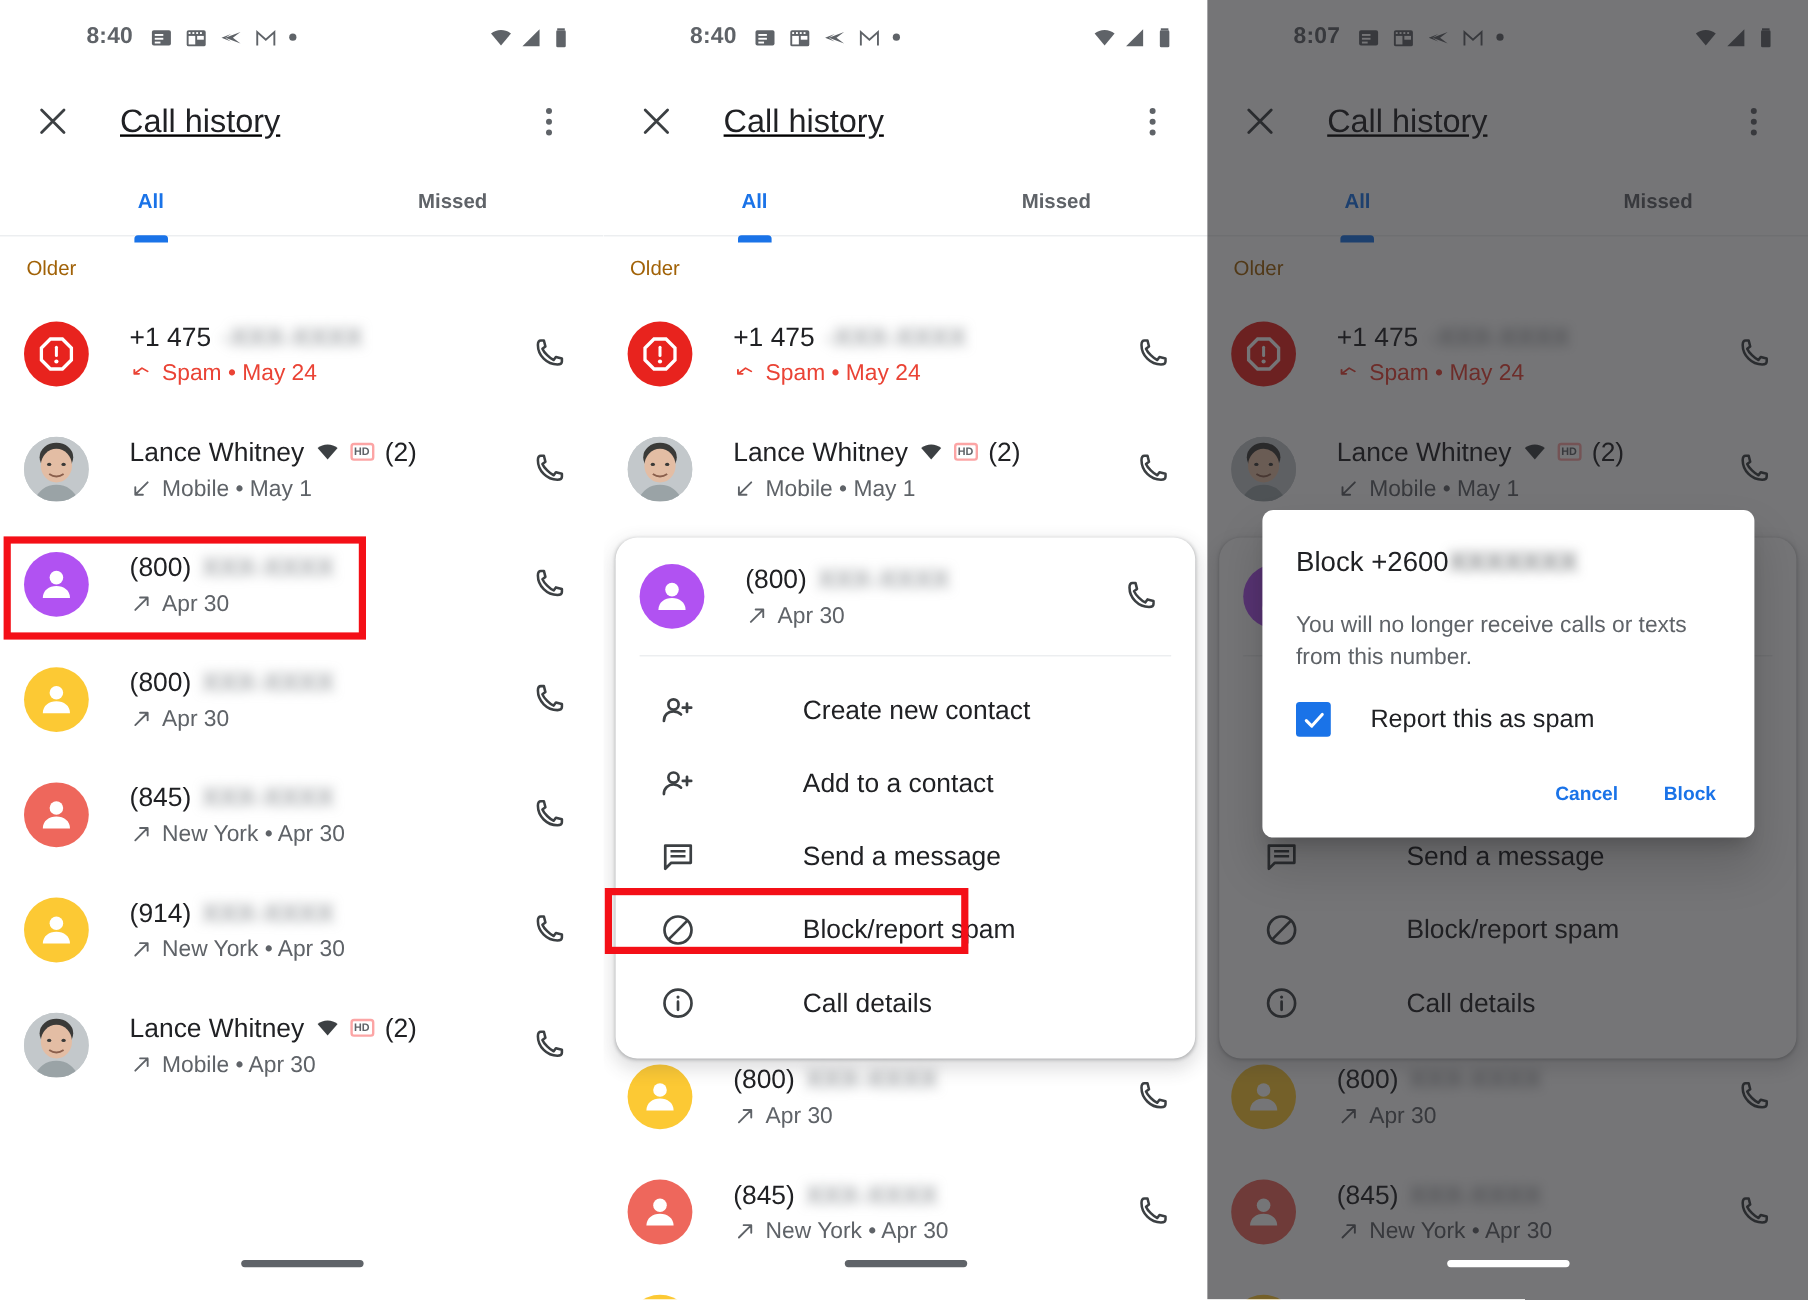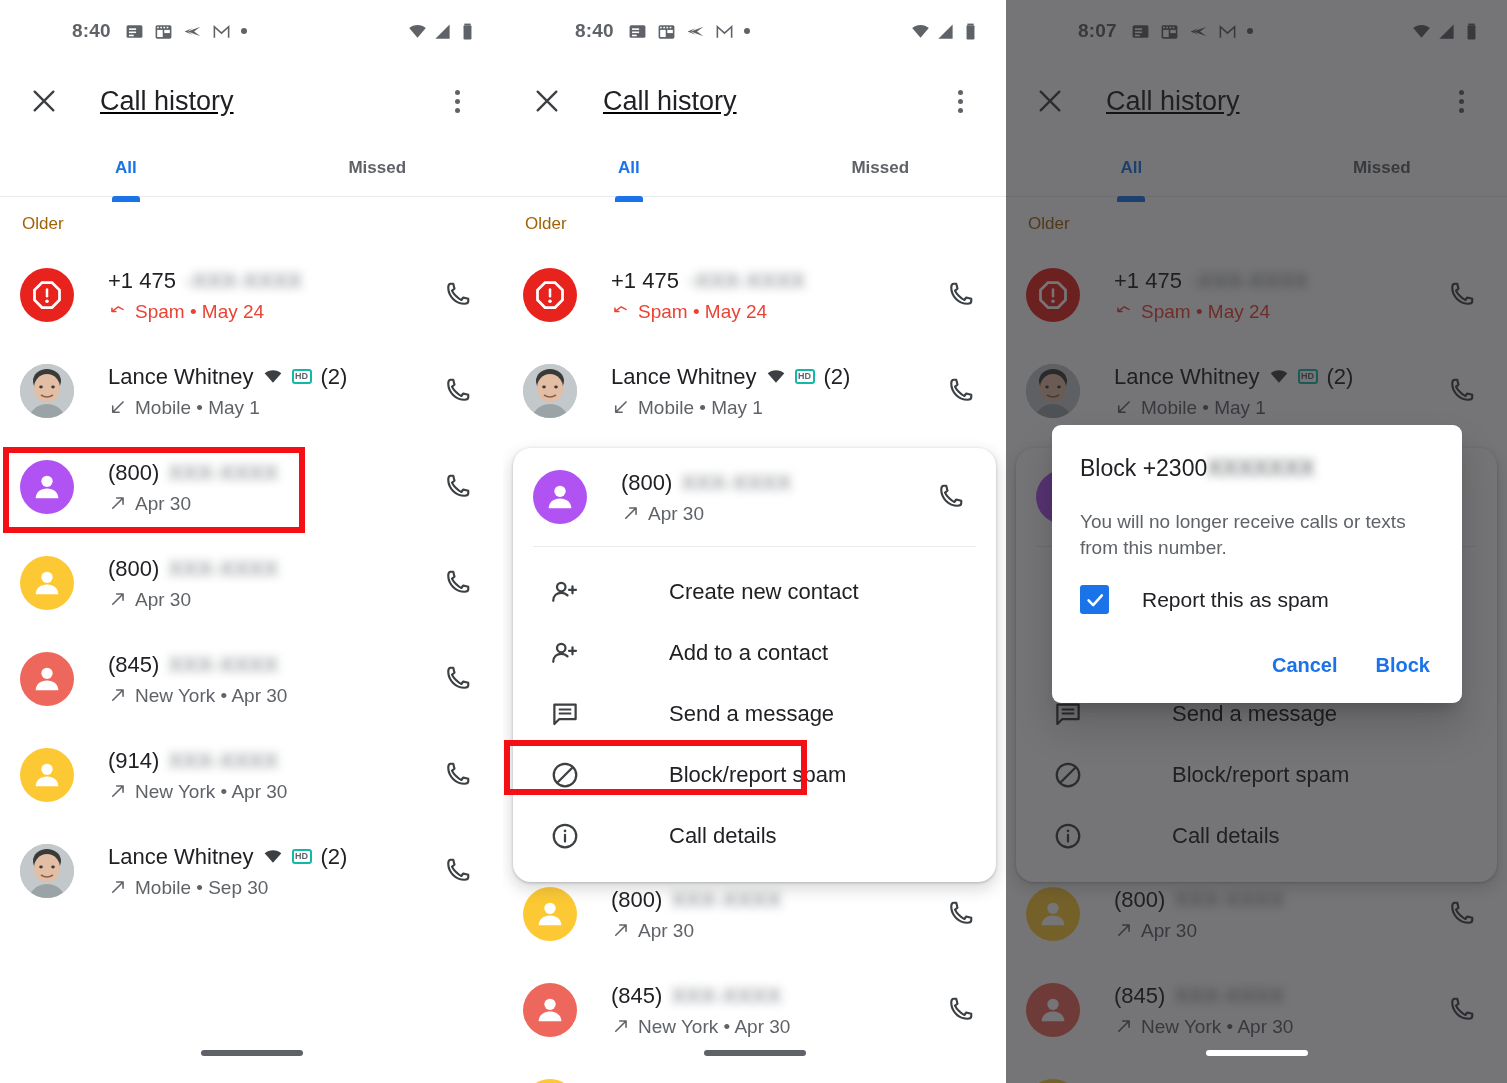--- a/index.html
+++ b/index.html
@@ -69,21 +69,21 @@
             display: flex; align-items: center; justify-content: center; position: relative; }
   .avatar .person { width: 34px; height: 34px; }
   .avatar.photo { background: #c3c8cb; overflow: hidden; }
   .avatar.photo .face { width: 54px; height: 54px; display: block; }
   .row-main { margin-left: 34px; flex: 1; min-width: 0; }
   .row-title { font-size: 22px; color: #202124; display: flex; align-items: center; gap: 9px; white-space: nowrap; }
   .row-title .blur { color: #70757a; filter: blur(5px); }
   .row-sub { font-size: 19px; color: #5f6368; display: flex; align-items: center; gap: 8px; margin-top: 7px; }
   .row-sub.spam { color: #ea4335; text-align: right; }
   .call-btn { width: 48px; height: 48px; display: flex; align-items: center; justify-content: center; flex: 0 0 48px; }
-  .badge-hd { width: 20px; height: 15px; border: 2px solid #14b8a6; border-radius: 3px;
+  .badge-hd { width: 20px; height: 15px; border: 2px solid #fca5a5; border-radius: 3px;
               font-size: 9px; font-weight: bold; color: #5f6368; display: flex;
               align-items: center; justify-content: center; line-height: 1; }
   .cnt { font-size: 22px; color: #202124; }
 
   
   .redbox { position: absolute; border: 6px solid #f40f17; pointer-events: none; z-index: 40; }
 
   
   .ctxmenu {
     position: absolute; left: 10px; right: 10px;
@@ -106,21 +106,21 @@
     padding: 30px 28px 14px 28px;
   }
   .dlg-title { font-size: 23px; color: #202124; display: flex; align-items: baseline; white-space: nowrap; }
   .dlg-title .blur { filter: blur(5px); color: #3c4043; }
   .dlg-body { font-size: 19px; line-height: 1.38; color: #5f6368; margin-top: 27px; }
   .dlg-check { display: flex; align-items: center; margin-top: 24px; }
   .cbox { width: 29px; height: 29px; background: #1a73e8; border-radius: 3px;
           display: flex; align-items: center; justify-content: center; flex: 0 0 29px; }
   .dlg-check-label { font-size: 21px; color: #202124; margin-left: 33px; }
   .dlg-actions { display: flex; justify-content: flex-end; gap: 30px; margin-top: 34px; padding-bottom: 6px; }
-  .dlg-btn { font-size: 20px; font-weight: bold; color: #1a73e8; padding: 6px 4px; }
+  .dlg-btn { font-size: 16px; font-weight: bold; color: #1a73e8; padding: 6px 4px; }
 
   
   .home-ind { position: absolute; bottom: 27px; left: 50%; transform: translateX(-50%);
               width: 102px; height: 6px; border-radius: 3px; background: #5f6368; z-index: 50; }
   .home-ind.light { background: #ffffff; }
 </style>
 </head>
 <body>
 
 <div class="stage">
@@ -375,21 +375,21 @@
             <svg width="20" height="20" viewBox="0 0 24 24">
                 <path d="M12 19 L2 7.5 C4.8 5.2 8.2 4 12 4 S19.2 5.2 22 7.5 Z" fill="#3c4043"></path>
               </svg>
             <span class="badge-hd">HD</span>
             <span class="cnt">(2)</span>
           </div>
           <div class="row-sub">
             <svg width="19" height="19" viewBox="0 0 24 24">
                 <path d="M6 18 L19 5 M19 5 L11 5 M19 5 L19 13" fill="none" stroke="#5f6368" stroke-width="2" stroke-linecap="round" stroke-linejoin="round"></path>
               </svg>
-            <span>Mobile • Sep 30</span>
+            <span>Mobile • Apr 30</span>
           </div>
         </div>
         <div class="call-btn">
           <svg width="30" height="30" viewBox="0 0 24 24">
               <path d="M7 3 C6 3 5 4 5 6 C5 13 11 19 18 19 C20 19 21 18 21 17 L21 15 L17 14 L15.5 16 C13 15 9 11 8 8.5 L10 7 L9 3 Z" fill="none" stroke="#3c4043" stroke-width="1.7" stroke-linejoin="round"></path>
             </svg>
         </div>
       </div>
     </div>
 
@@ -937,21 +937,21 @@
           
         </div>
 
       </div>
     </div>
 
     <div class="scrim"></div>
 
     <div class="dialog">
       <div class="dlg-title">
-        <span>Block +2300</span>
+        <span>Block +2600</span>
         <span class="blur">XXXXXXX</span>
       </div>
       <div class="dlg-body">You will no longer receive calls or texts from this number.</div>
       <div class="dlg-check">
         <span class="cbox">
           <svg width="22" height="22" viewBox="0 0 24 24">
               <path d="M5 12.5 L10 17.5 L19.5 7" fill="none" stroke="#fff" stroke-width="2.8" stroke-linecap="round" stroke-linejoin="round"></path>
             </svg>
         </span>
         <span class="dlg-check-label">Report this as spam</span>

